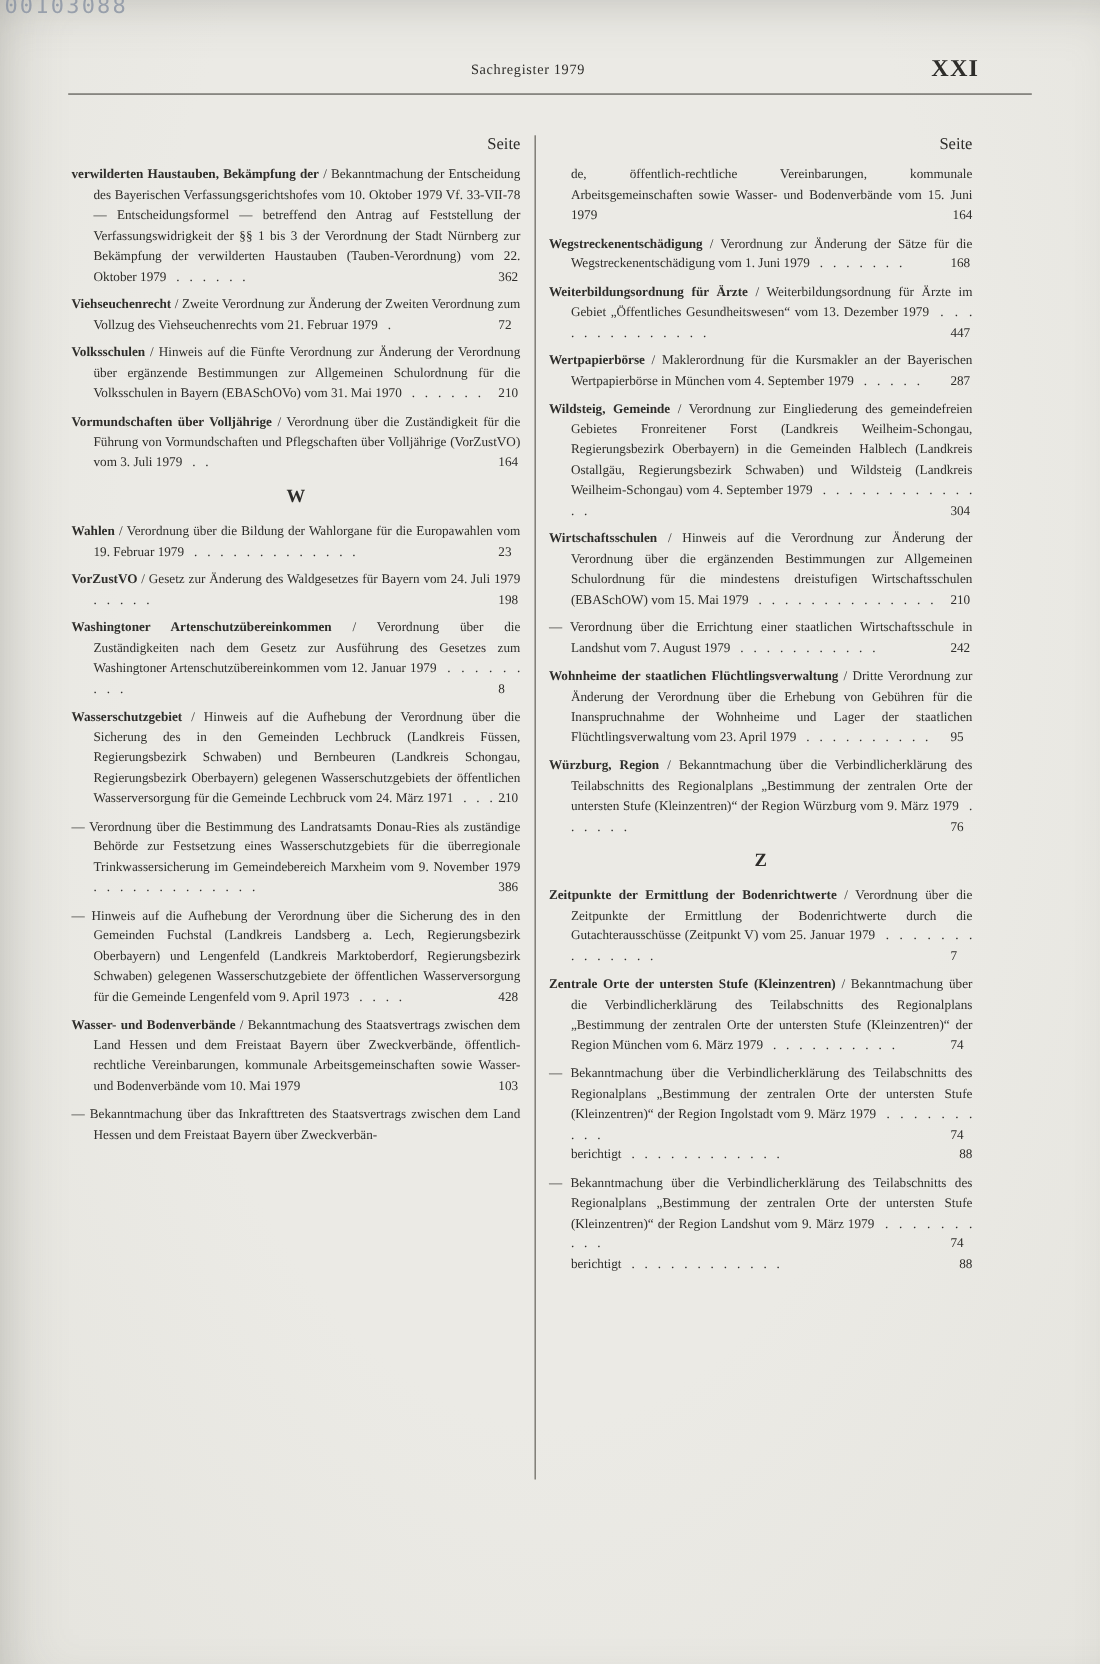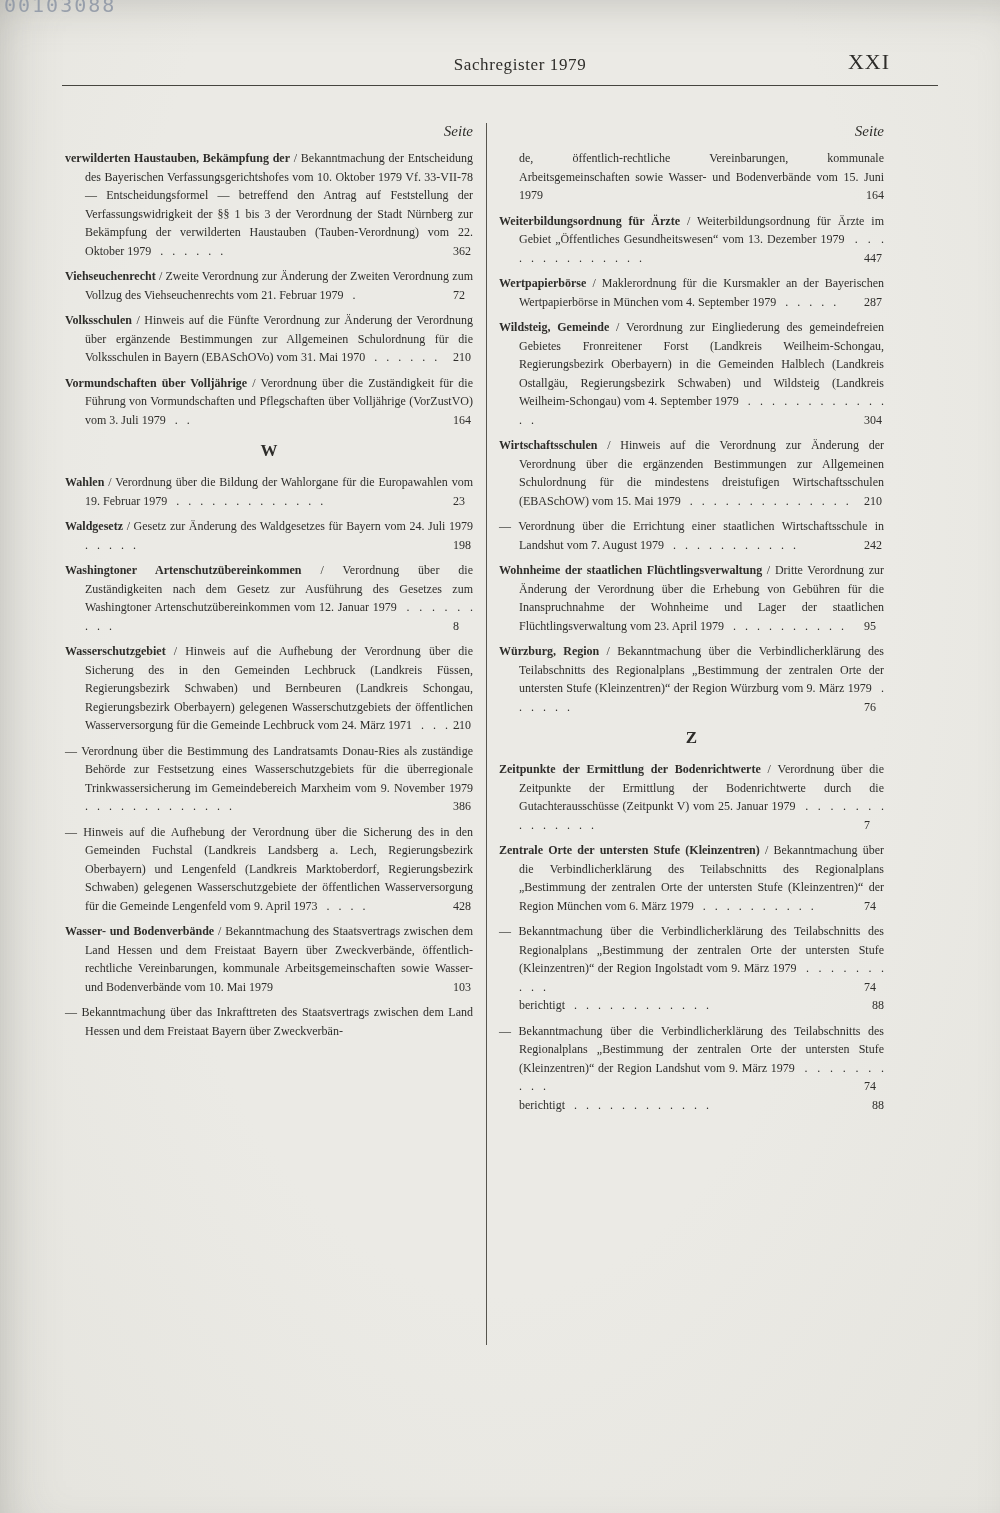--- a/index.html
+++ b/index.html
@@ -23,31 +23,30 @@
     font-size: 20px;
     letter-spacing: 2px;
     color: #8d96a5;
     opacity: 0.85;
   }
   .header-title {
     position: absolute;
     top: 55px;
     left: 480px;
     transform: translateX(-50%);
-    font-size: 17px;
+    font-size: 13px;
     letter-spacing: 0.6px;
     white-space: nowrap;
-    margin-left: 40px;
   }
   .page-roman {
     position: absolute;
     top: 49px;
     right: 110px;
     font-size: 22px;
-    font-weight: normal;
+    font-weight: bold;
     letter-spacing: 1px;
   }
   .header-rule {
     position: absolute;
     top: 85px;
     left: 62px;
     width: 876px;
     border-top: 1.5px solid #46453f;
   }
   .col-divider {
@@ -58,21 +57,20 @@
     height: 1222px;
     background: #57554e;
   }
   .col { position: absolute; top: 123px; }
   .col-left  { left: 65px;  width: 408px; }
   .col-right { left: 499px; width: 385px; }
   .seite {
     text-align: right;
     font-size: 15px;
     margin-bottom: 9px;
-    font-style: italic;
   }
   .entry {
     font-size: 12px;
     line-height: 18.5px;
     text-align: justify;
     padding-left: 20px;
     text-indent: -20px;
     margin-bottom: 7px;
   }
   .entry.cont { text-indent: 0; }
@@ -100,34 +98,35 @@
 
   <div class="col col-left">
     <div class="seite">Seite</div>
     <div class="entries">
         <div class="entry"><span class="b">verwilderten Haustauben, Bekämpfung der</span><span class="n"> / Bekanntmachung der Entscheidung des Bayerischen Verfassungsgerichtshofes vom 10. Oktober 1979 Vf. 33-VII-78 — Entscheidungsformel — betreffend den Antrag auf Feststellung der Verfassungswidrigkeit der §§ 1 bis 3 der Verordnung der Stadt Nürnberg zur Bekämpfung der verwilderten Haustauben (Tauben-Verordnung) vom 22. Oktober 1979</span><span class="dots"> . . . . . .</span><span class="pagenum">362</span></div>
         <div class="entry"><span class="b">Viehseuchenrecht</span><span class="n"> / Zweite Verordnung zur Änderung der Zweiten Verordnung zum Vollzug des Viehseuchenrechts vom 21. Februar 1979</span><span class="dots"> .</span><span class="pagenum">72</span></div>
         <div class="entry"><span class="b">Volksschulen</span><span class="n"> / </span><span class="i">Hinweis auf die</span><span class="n"> Fünfte Verordnung zur Änderung der Verordnung über ergänzende Bestimmungen zur Allgemeinen Schulordnung für die Volksschulen in Bayern (EBASchOVo) vom 31. Mai 1970</span><span class="dots"> . . . . . .</span><span class="pagenum">210</span></div>
         <div class="entry"><span class="b">Vormundschaften über Volljährige</span><span class="n"> / Verordnung über die Zuständigkeit für die Führung von Vormundschaften und Pflegschaften über Volljährige (VorZustVO) vom 3. Juli 1979</span><span class="dots"> . .</span><span class="pagenum">164</span></div>
         <div class="section-letter">W</div>
         <div class="entry"><span class="b">Wahlen</span><span class="n"> / Verordnung über die Bildung der Wahlorgane für die Europawahlen vom 19. Februar 1979</span><span class="dots"> . . . . . . . . . . . . .</span><span class="pagenum">23</span></div>
-        <div class="entry"><span class="b">Waldgesetz</span><span class="n"> / Gesetz zur Änderung des Waldgesetzes für Bayern vom 24. Juli 1979</span><span class="dots"> . . . . .</span><span class="pagenum">198</span></div>
+        <div class="entry"><span class="b">VorZustVO</span><span class="n"> / Gesetz zur Änderung des Waldgesetzes für Bayern vom 24. Juli 1979</span><span class="dots"> . . . . .</span><span class="pagenum">198</span></div>
         <div class="entry"><span class="b">Washingtoner Artenschutzübereinkommen</span><span class="n"> / Verordnung über die Zuständigkeiten nach dem Gesetz zur Ausführung des Gesetzes zum Washingtoner Artenschutzübereinkommen vom 12. Januar 1979</span><span class="dots"> . . . . . . . . .</span><span class="pagenum">8</span></div>
         <div class="entry"><span class="b">Wasserschutzgebiet</span><span class="n"> / </span><span class="i">Hinweis auf die</span><span class="n"> Aufhebung der Verordnung über die Sicherung des in den Gemeinden Lechbruck (Landkreis Füssen, Regierungsbezirk Schwaben) und Bernbeuren (Landkreis Schongau, Regierungsbezirk Oberbayern) gelegenen Wasserschutzgebiets der öffentlichen Wasserversorgung für die Gemeinde Lechbruck vom 24. März 1971</span><span class="dots"> . . . .</span><span class="pagenum">210</span></div>
         <div class="entry"><span class="n">— Verordnung über die Bestimmung des Landratsamts Donau-Ries als zuständige Behörde zur Festsetzung eines Wasserschutzgebiets für die überregionale Trinkwassersicherung im Gemeindebereich Marxheim vom 9. November 1979</span><span class="dots"> . . . . . . . . . . . . .</span><span class="pagenum">386</span></div>
         <div class="entry"><span class="n">— </span><span class="i">Hinweis auf die</span><span class="n"> Aufhebung der Verordnung über die Sicherung des in den Gemeinden Fuchstal (Landkreis Landsberg a. Lech, Regierungsbezirk Oberbayern) und Lengenfeld (Landkreis Marktoberdorf, Regierungsbezirk Schwaben) gelegenen Wasserschutzgebiete der öffentlichen Wasserversorgung für die Gemeinde Lengenfeld vom 9. April 1973</span><span class="dots"> . . . .</span><span class="pagenum">428</span></div>
         <div class="entry"><span class="b">Wasser- und Bodenverbände</span><span class="n"> / Bekanntmachung des Staatsvertrags zwischen dem Land Hessen und dem Freistaat Bayern über Zweckverbände, öffentlich-rechtliche Vereinbarungen, kommunale Arbeitsgemeinschaften sowie Wasser- und Bodenverbände vom 10. Mai 1979</span><span class="dots"></span><span class="pagenum">103</span></div>
         <div class="entry"><span class="n">— Bekanntmachung über das Inkrafttreten des Staatsvertrags zwischen dem Land Hessen und dem Freistaat Bayern über Zweckverbän-</span></div>
       </div>
   </div>
 
   <div class="col col-right">
     <div class="seite">Seite</div>
     <div class="entries">
         <div class="entry cont"><span class="n">de, öffentlich-rechtliche Vereinbarungen, kommunale Arbeitsgemeinschaften sowie Wasser- und Bodenverbände vom 15. Juni 1979</span><span class="dots"></span><span class="pagenum">164</span></div>
+        <div class="entry"><span class="b">Wegstreckenentschädigung</span><span class="n"> / Verordnung zur Änderung der Sätze für die Wegstreckenentschädigung vom 1. Juni 1979</span><span class="dots"> . . . . . . .</span><span class="pagenum">168</span></div>
         <div class="entry"><span class="b">Weiterbildungsordnung für Ärzte</span><span class="n"> / Weiterbildungsordnung für Ärzte im Gebiet „Öffentliches Gesundheitswesen“ vom 13. Dezember 1979</span><span class="dots"> . . . . . . . . . . . . . .</span><span class="pagenum">447</span></div>
         <div class="entry"><span class="b">Wertpapierbörse</span><span class="n"> / Maklerordnung für die Kursmakler an der Bayerischen Wertpapierbörse in München vom 4. September 1979</span><span class="dots"> . . . . .</span><span class="pagenum">287</span></div>
         <div class="entry"><span class="b">Wildsteig, Gemeinde</span><span class="n"> / Verordnung zur Eingliederung des gemeindefreien Gebietes Fronreitener Forst (Landkreis Weilheim-Schongau, Regierungsbezirk Oberbayern) in die Gemeinden Halblech (Landkreis Ostallgäu, Regierungsbezirk Schwaben) und Wildsteig (Landkreis Weilheim-Schongau) vom 4. September 1979</span><span class="dots"> . . . . . . . . . . . . . .</span><span class="pagenum">304</span></div>
         <div class="entry"><span class="b">Wirtschaftsschulen</span><span class="n"> / </span><span class="i">Hinweis auf die</span><span class="n"> Verordnung zur Änderung der Verordnung über die ergänzenden Bestimmungen zur Allgemeinen Schulordnung für die mindestens dreistufigen Wirtschaftsschulen (EBASchOW) vom 15. Mai 1979</span><span class="dots"> . . . . . . . . . . . . . .</span><span class="pagenum">210</span></div>
         <div class="entry"><span class="n">— Verordnung über die Errichtung einer staatlichen Wirtschaftsschule in Landshut vom 7. August 1979</span><span class="dots"> . . . . . . . . . . .</span><span class="pagenum">242</span></div>
         <div class="entry"><span class="b">Wohnheime der staatlichen Flüchtlingsverwaltung</span><span class="n"> / Dritte Verordnung zur Änderung der Verordnung über die Erhebung von Gebühren für die Inanspruchnahme der Wohnheime und Lager der staatlichen Flüchtlingsverwaltung vom 23. April 1979</span><span class="dots"> . . . . . . . . . .</span><span class="pagenum">95</span></div>
         <div class="entry"><span class="b">Würzburg, Region</span><span class="n"> / Bekanntmachung über die Verbindlicherklärung des Teilabschnitts des Regionalplans „Bestimmung der zentralen Orte der untersten Stufe (Kleinzentren)“ der Region Würzburg vom 9. März 1979</span><span class="dots"> . . . . . .</span><span class="pagenum">76</span></div>
         <div class="section-letter">Z</div>
         <div class="entry"><span class="b">Zeitpunkte der Ermittlung der Bodenrichtwerte</span><span class="n"> / Verordnung über die Zeitpunkte der Ermittlung der Bodenrichtwerte durch die Gutachterausschüsse (Zeitpunkt V) vom 25. Januar 1979</span><span class="dots"> . . . . . . . . . . . . . .</span><span class="pagenum">7</span></div>
         <div class="entry"><span class="b">Zentrale Orte der untersten Stufe (Kleinzentren)</span><span class="n"> / Bekanntmachung über die Verbindlicherklärung des Teilabschnitts des Regionalplans „Bestimmung der zentralen Orte der untersten Stufe (Kleinzentren)“ der Region München vom 6. März 1979</span><span class="dots"> . . . . . . . . . .</span><span class="pagenum">74</span></div>

